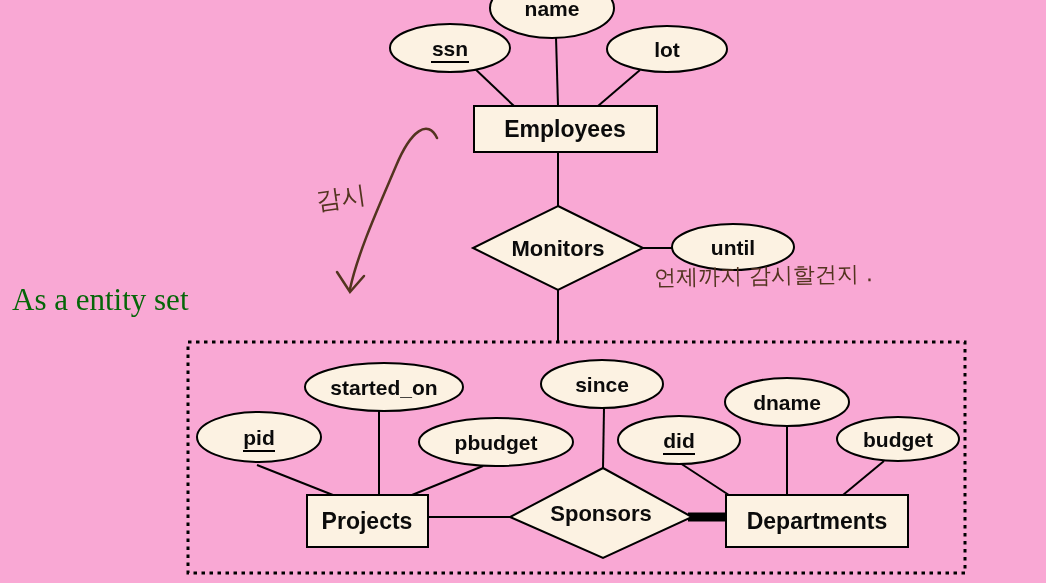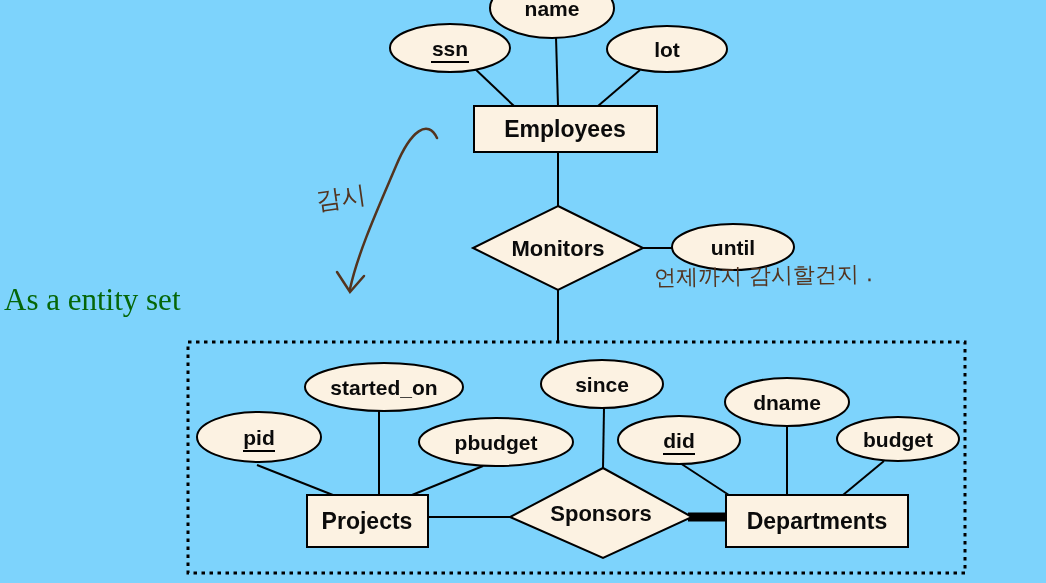--- a/index.html
+++ b/index.html
@@ -1,35 +1,35 @@
 <!DOCTYPE html>
 <html><head>
 <meta charset="utf-8">
 <style>
   html,body{margin:0;padding:0;}
   .stage{
     position:relative;
     width:1046px;height:583px;
-    background:#7dd3fc;
+    background:#f9a8d4;
     overflow:hidden;
     font-family:"Liberation Sans","DejaVu Sans",sans-serif;
   }
   svg{position:absolute;left:0;top:0;}
   .er-label{
     font-family:"Liberation Sans","DejaVu Sans",sans-serif;
     font-weight:bold;
     fill:#0b0b0b;
     text-anchor:middle;
   }
   .entity-label{font-size:23px;}
   .rel-label{font-size:22px;}
   .attr-label{font-size:21px;}
   .caption-green{
     position:absolute;
-    left:4px;top:282px;
+    left:12px;top:282px;
     font-family:"Liberation Serif","DejaVu Serif",serif;
     font-size:31px;
     color:#056608;
     white-space:nowrap;
   }
   .hand{
     position:absolute;
     color:#53341f;
     font-family:"DejaVu Sans",sans-serif;
     white-space:nowrap;

